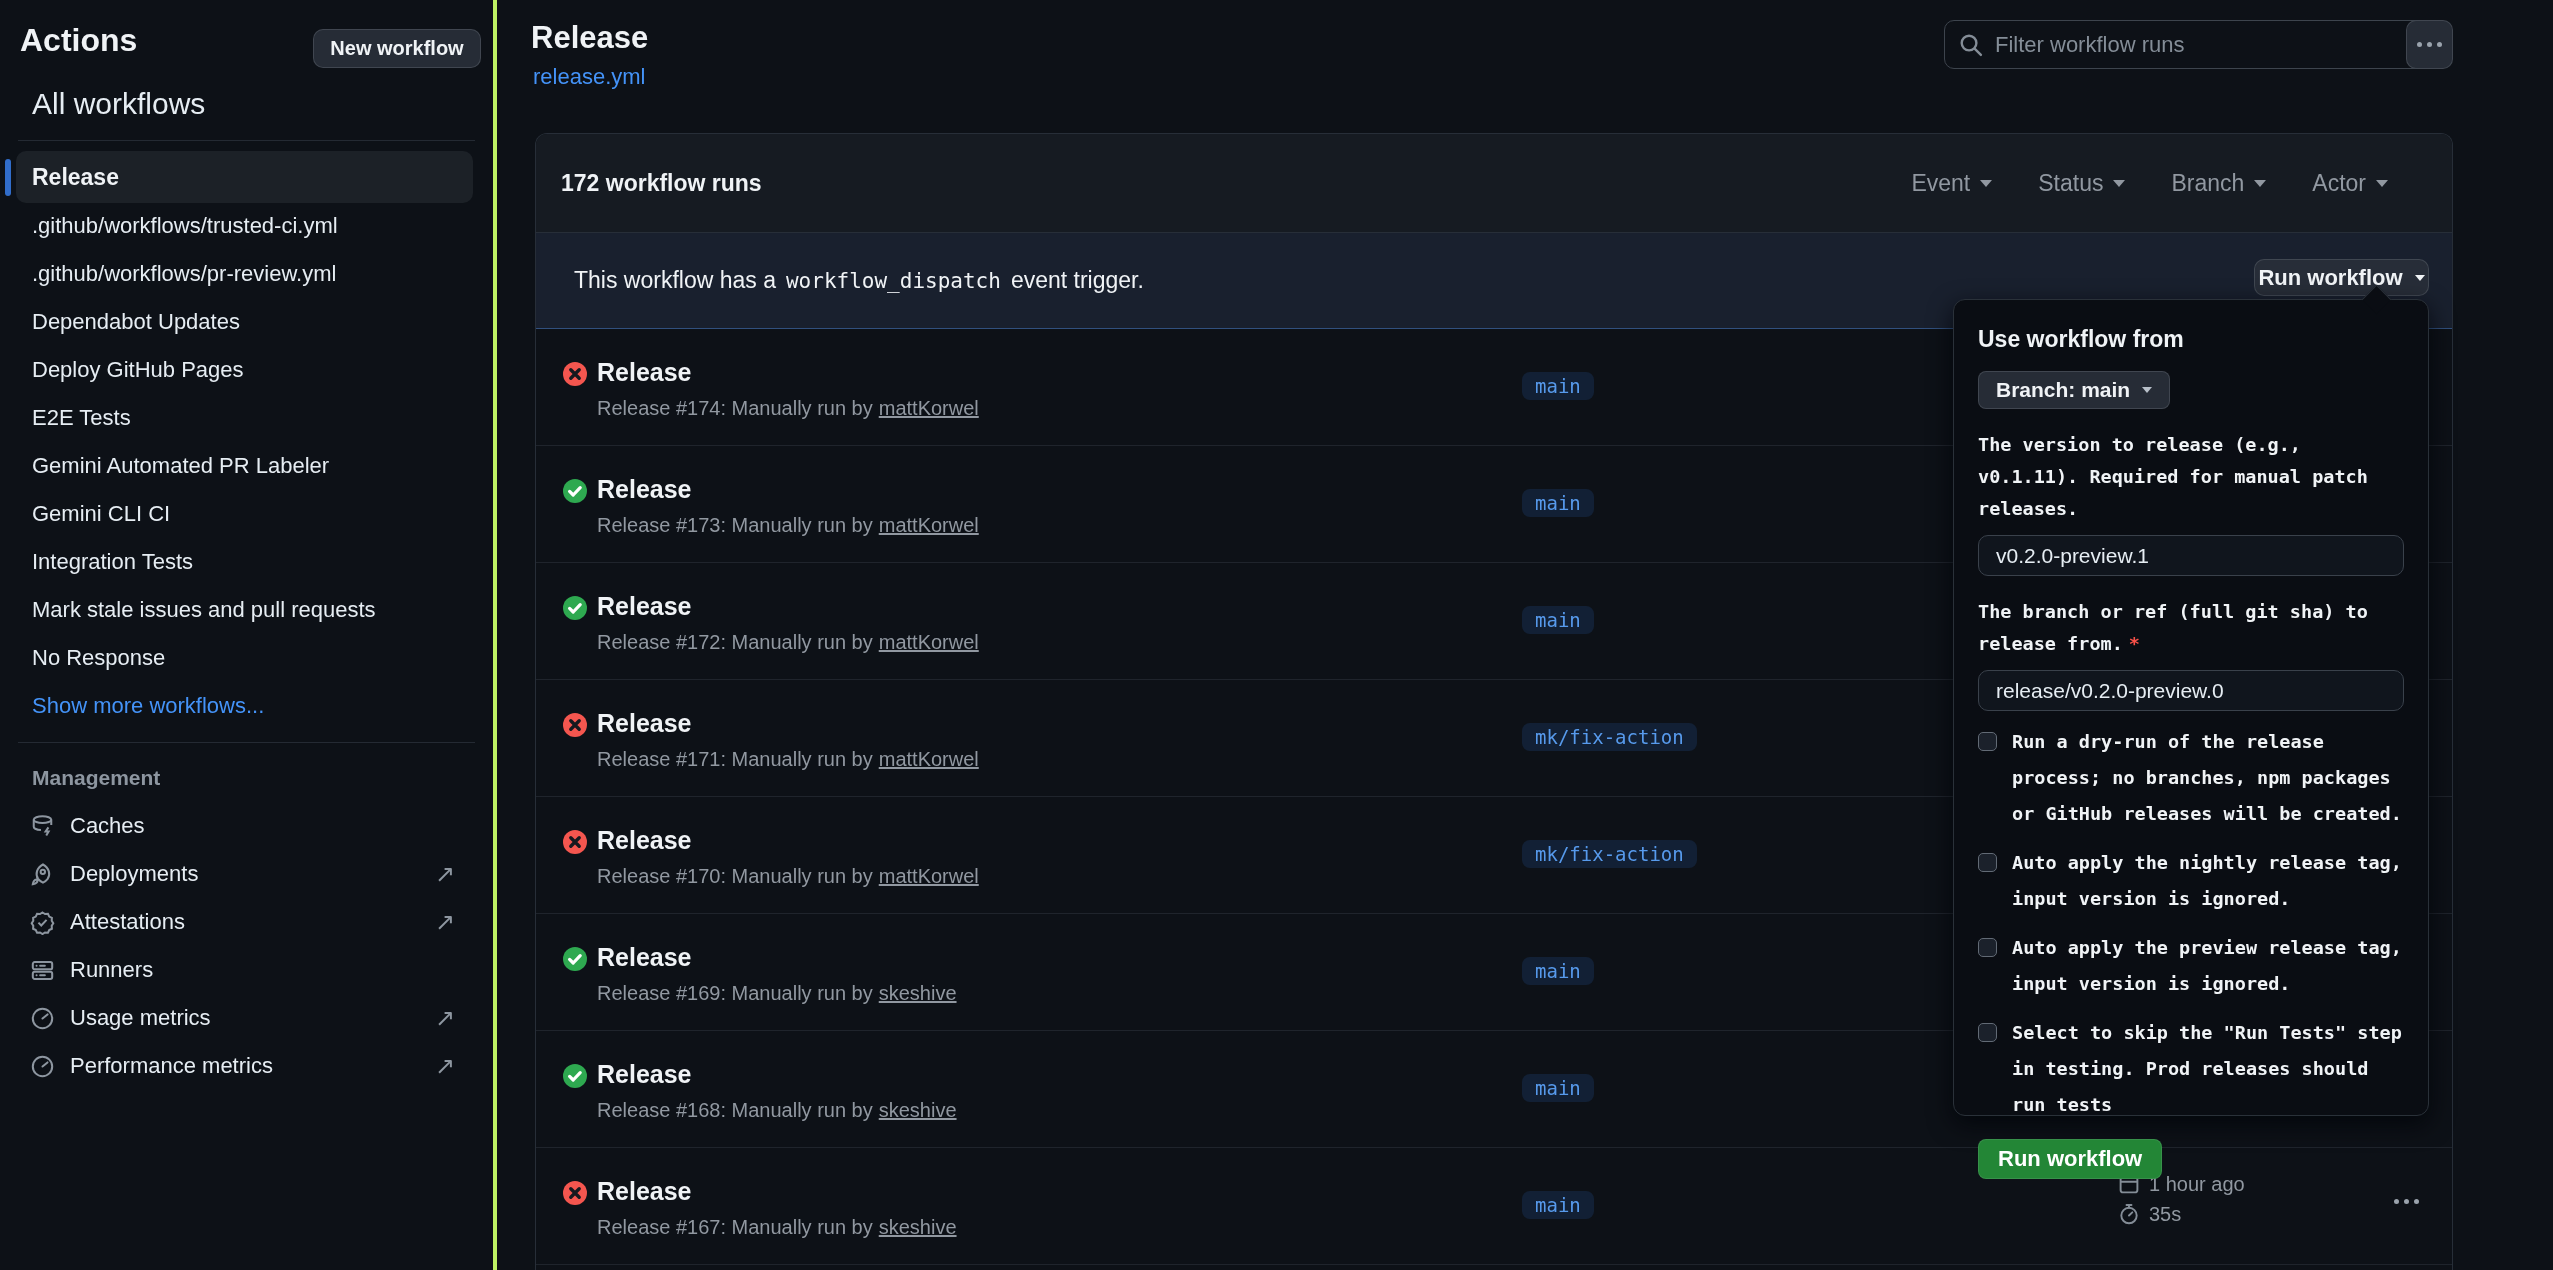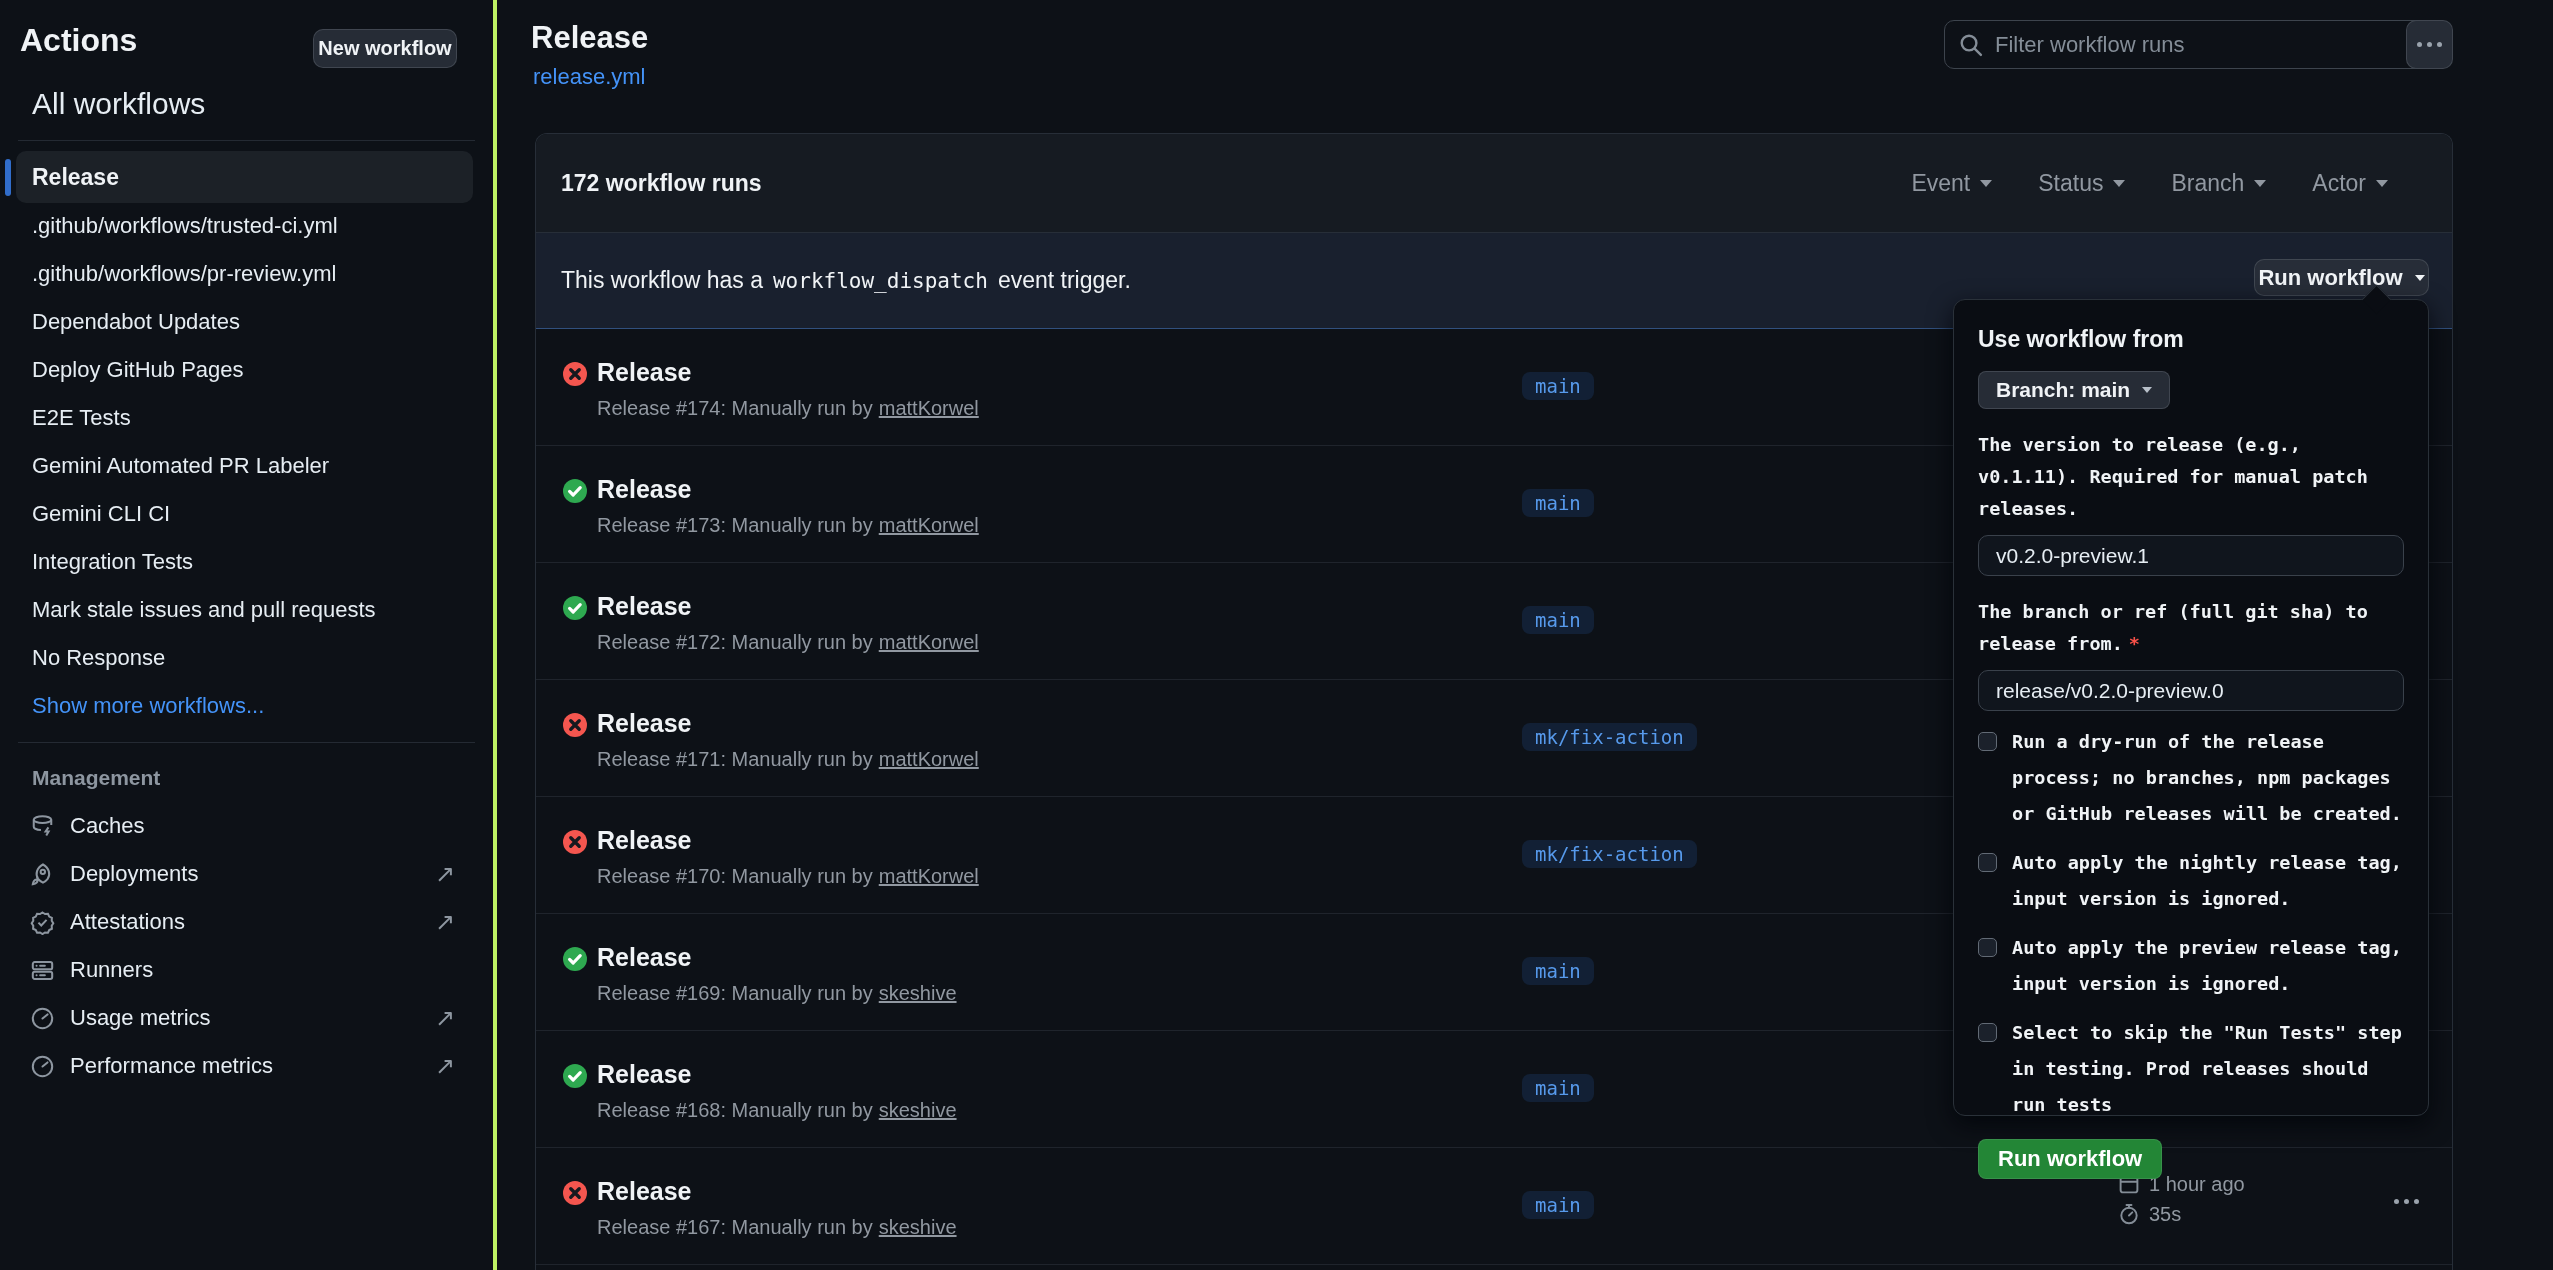--- a/index.html
+++ b/index.html
@@ -3,21 +3,21 @@
 <meta charset="utf-8">
 <style>
   * { box-sizing: border-box; margin: 0; padding: 0; }
   html,body { background:#0d1117; }
   body { font-family:"Liberation Sans", sans-serif; color:#e6edf3; }
   .screen { position:relative; width:2553px; height:1270px; background:#0d1117; overflow:hidden; }
 
   
   .sidebar { position:absolute; left:0; top:0; width:497px; height:1270px; border-right:4px solid #bef264;text-decoration:underline; }
   .side-title { position:absolute; left:20px; top:22px; font-size:32px; font-weight:700; color:#f0f3f6; }
-  .new-wf-btn { position:absolute; left:313px; top:29px; width:144px; height:39px; background:#262c36;
+  .new-wf-btn { position:absolute; left:313px; top:29px; width:168px; height:39px; background:#262c36;
     border:1px solid rgba(240,246,252,0.13); border-radius:10px; color:#f0f3f6; font-size:20px; font-weight:600;
     display:flex; align-items:center; justify-content:center; cursor:pointer; }
   .all-wf { position:absolute; left:32px; top:80px; height:48px; display:flex; align-items:center; font-size:30px; color:#e6edf3; cursor:pointer; }
   .side-div { position:absolute; left:18px; right:18px; height:1px; background:#242a33; }
   .div1 { top:140px; } .div2 { top:742px; }
   .selected-bar { position:absolute; left:5px; top:159px; width:6px; height:37px; border-radius:3px; }
   .selected-item { position:absolute; left:16px; top:151px; width:457px; height:52px; background:#1c2127; border-radius:10px;
     display:flex; align-items:center; padding-left:16px; font-size:23px; font-weight:600; color:#f0f3f6; cursor:pointer; }
   .wf-list { position:absolute; left:0; top:202px; width:497px; }
   .wf-item { height:48px; display:flex; align-items:center; padding-left:32px; font-size:22px; color:#e6edf3; cursor:pointer; }
@@ -40,21 +40,21 @@
     border-radius:10px; display:flex; align-items:center; justify-content:center; gap:5px; cursor:pointer; }
   .dot { width:5px; height:5px; border-radius:50%; background:#9aa3ad; }
 
   
   .card { position:absolute; left:535px; top:133px; width:1918px; height:1137px; border:1px solid #272e38; border-bottom:none; border-radius:12px 12px 0 0; overflow:hidden; }
   .card-header { height:99px; background:#161b22; border-bottom:1px solid #272e38; display:flex; align-items:center; padding:0 64px 0 25px; }
   .runs-count { font-size:23px; font-weight:700; color:#f0f3f6; }
   .hdr-filters { margin-left:auto; display:flex; gap:46px; }
   .hdr-filter { display:flex; align-items:center; gap:10px; font-size:23px; color:#9198a1; cursor:pointer; }
   .caret-down { width:0; height:0; border-left:6px solid transparent; border-right:6px solid transparent; border-top:7px solid #9198a1; }
-  .banner { position:relative; height:96px; background:#19202e; border-bottom:1px solid #31507e; display:flex; align-items:center; padding-left:25px; font-size:23px; color:#f0f3f6; }
+  .banner { position:relative; height:96px; background:#19202e; border-bottom:1px solid #31507e; display:flex; align-items:center; padding-left:38px; font-size:23px; color:#f0f3f6; }
   .banner code { font-family:"DejaVu Sans Mono", monospace; font-size:21px; margin:0 10px; }
   .run-wf-toggle { position:absolute; left:1718px; top:26px; width:175px; height:37px; background:#272d38; border:1px solid rgba(240,246,252,0.13);
     border-radius:10px; color:#f0f3f6; font-size:22px; font-weight:600; display:flex; align-items:center; justify-content:center; gap:12px; cursor:pointer; }
   .run-wf-toggle .caret-down { border-top-color:#f0f3f6; border-left-width:5px; border-right-width:5px; border-top-width:6px; }
 
   
   .run-row { position:relative; height:117px; border-bottom:1px solid #1f242c; cursor:pointer; }
   .st-icon { position:absolute; left:26px; top:32px; width:26px; height:26px; }
   .run-title { position:absolute; left:61px; top:29px; font-size:25px; font-weight:700; color:#f0f3f6; }
   .run-desc { position:absolute; left:61px; top:68px; font-size:20px; color:#9198a1; }

